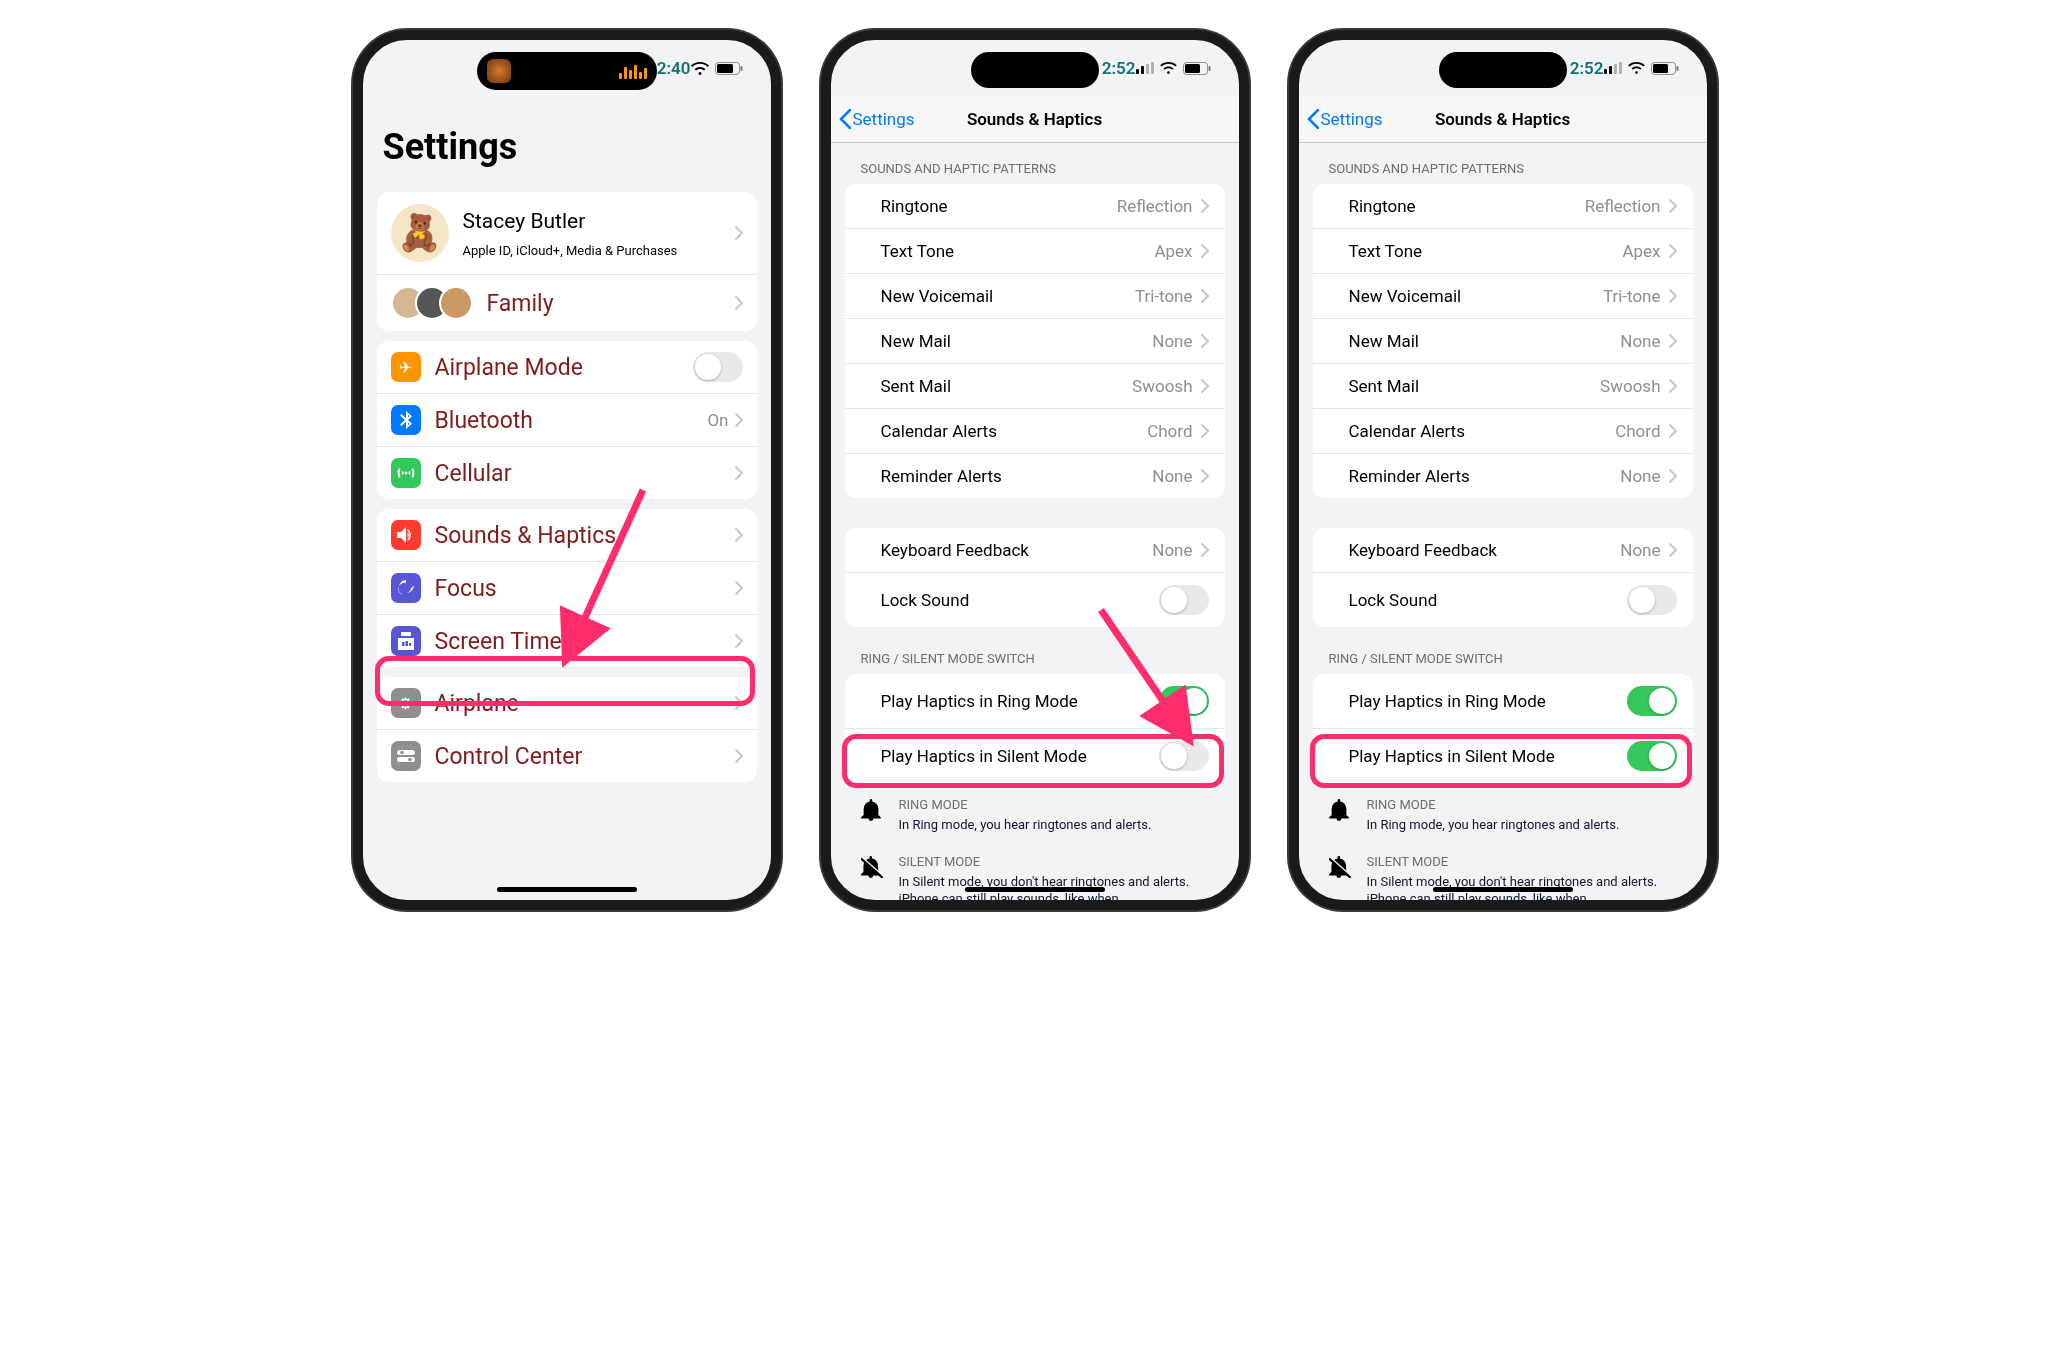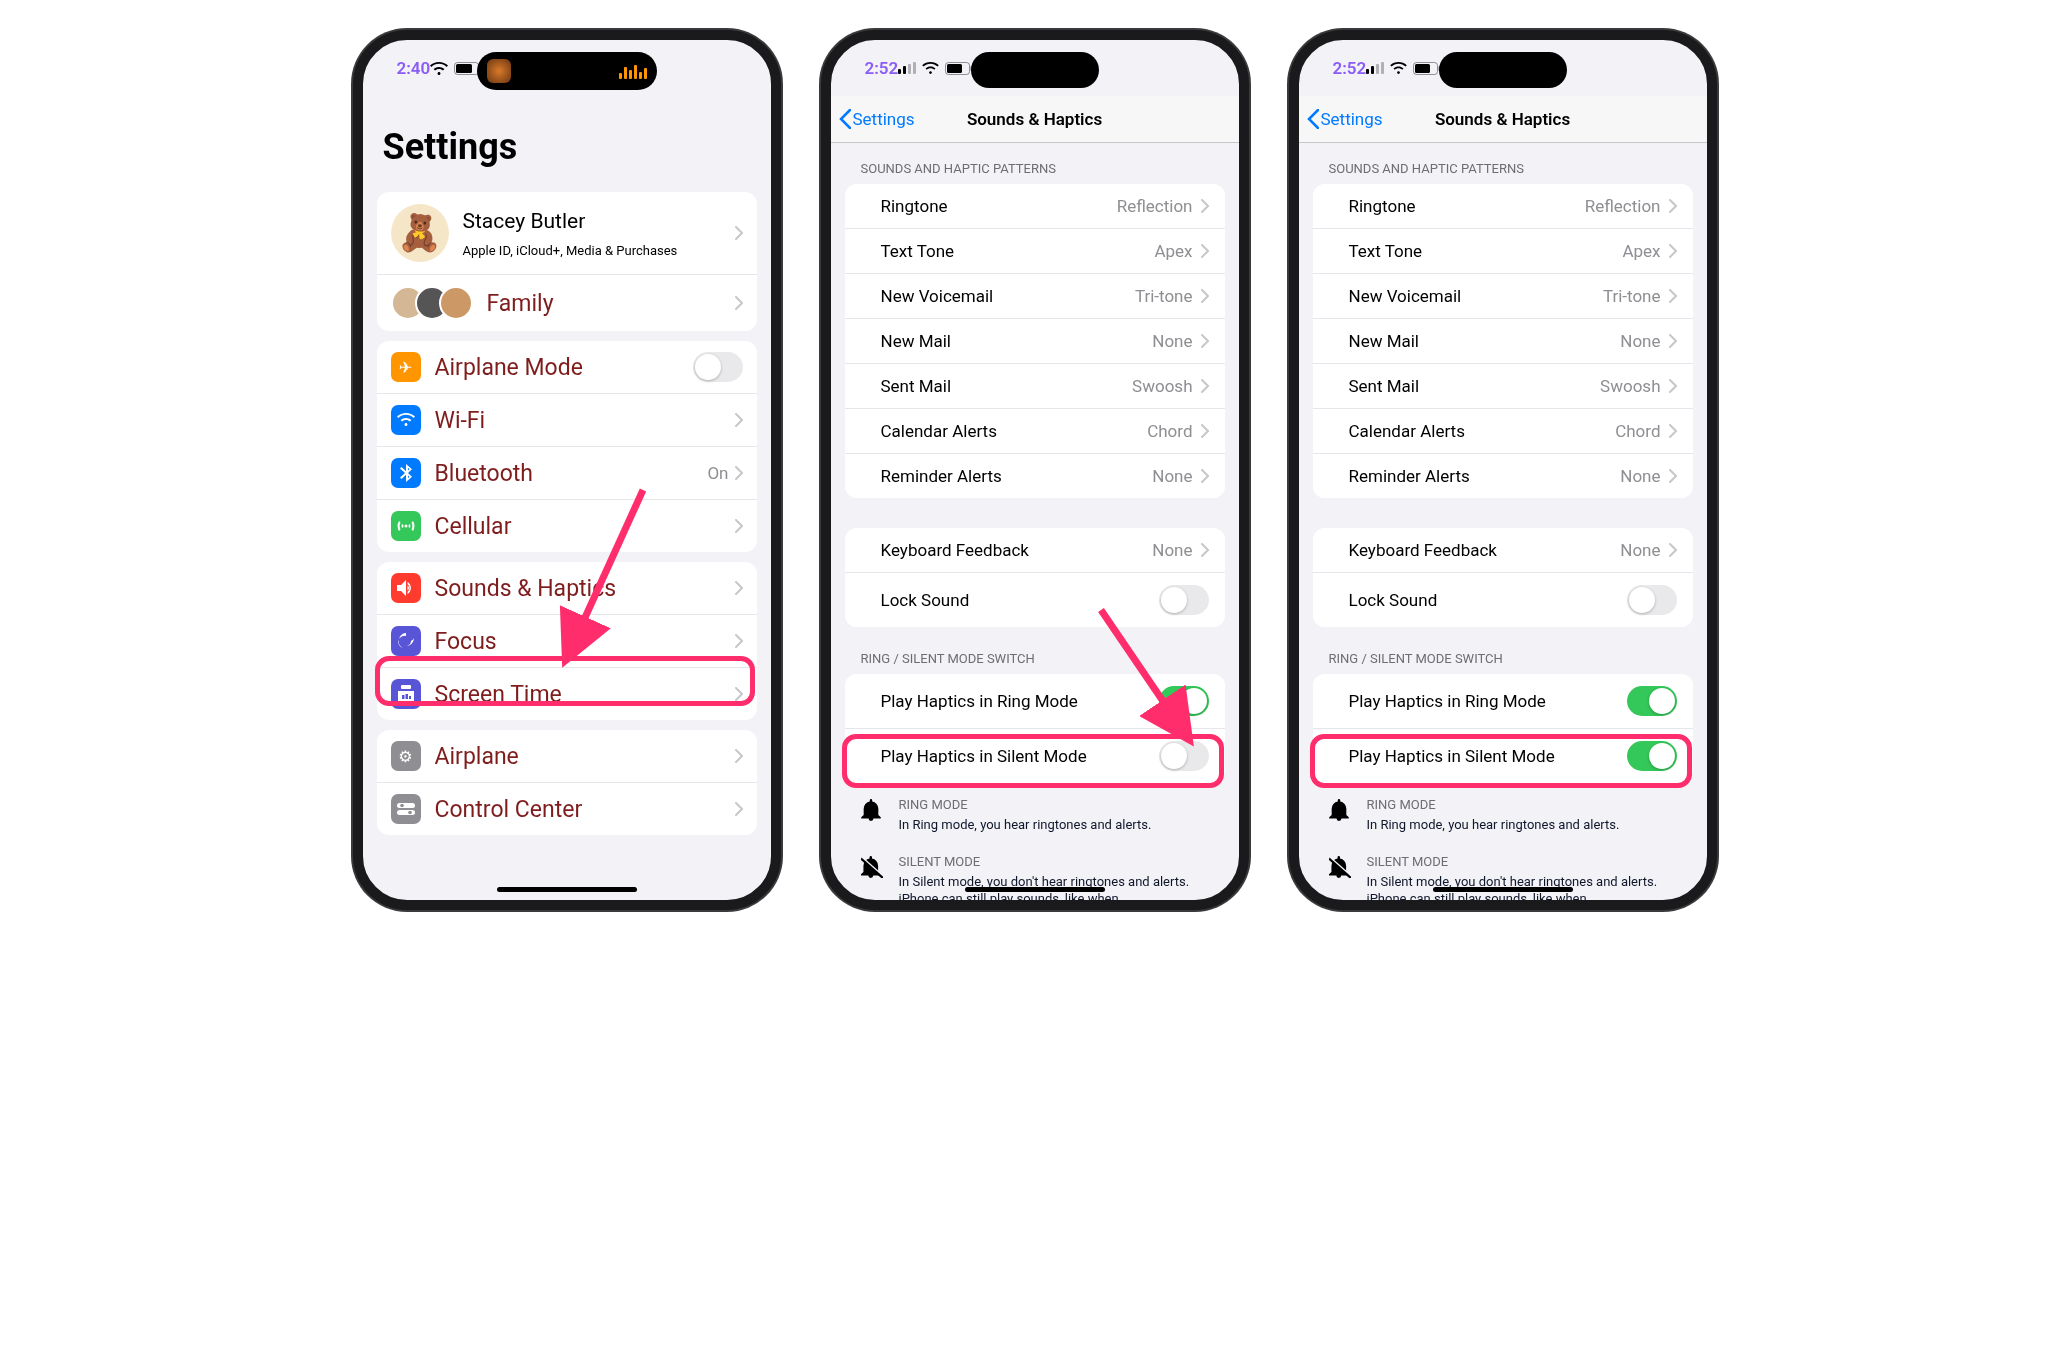--- a/index.html
+++ b/index.html
@@ -41,26 +41,26 @@
     justify-content:space-between;
     padding:0 10px;
     box-sizing:border-box;
   }
   .di-left{width:24px;height:24px;border-radius:6px;background:radial-gradient(circle,#d97a2a,#6b3512);} 
   .di-right{display:flex;gap:2px;align-items:flex-end;height:16px;}
   .di-right span{width:3px;background:#ff9500;border-radius:1px;}
   .status-bar {
     height: 56px;
     display: flex;
-    justify-content: flex-start;
+    justify-content: flex-end;
     align-items: center;
     padding: 0 28px 0 34px;
     font-size: 17px;
     font-weight: 600;
-    color: #8b5cf6;
+    color: #0f766e;
     position: relative;
     z-index: 5;
   }
   .status-right { display:flex; align-items:center; gap:6px; }
   .signal-bars { display:flex; gap:2px; align-items:flex-end; height:12px;}
   .signal-bars span{ width:3px; background:#000; border-radius:1px;}
   .signal-bars .dim{ background:#b0b0b5;}
   .wifi-icon svg, .battery-icon svg { display:block; }
   .settings-title {
     font-size: 36px;
@@ -227,33 +227,20 @@
   <div class="group">
     <div class="row">
       <div class="icon-box" style="background:#ff9500">✈</div>
       <span class="label">Airplane Mode</span>
       <div class="toggle">
           <div class="knob"></div>
         </div>
     </div>
     <div class="row">
       <div class="icon-box" style="background:#007aff">
-        <svg width="18" height="14" viewBox="0 0 18 14">
-            <path d="M9 13c.8 0 1.5-.7 1.5-1.5S9.8 10 9 10s-1.5.7-1.5 1.5S8.2 13 9 13zM5 8.5c1-1 2.4-1.6 4-1.6s3 .6 4 1.6l1.4-1.4C12.9 5.6 11 4.9 9 4.9S5.1 5.6 3.6 7.1L5 8.5zM1.4 5C3.4 3 6.1 1.8 9 1.8S14.6 3 16.6 5L18 3.6C15.6 1.2 12.4 0 9 0S2.4 1.2 0 3.6L1.4 5z" fill="#fff"></path>
-          </svg>
-      </div>
-      <span class="label">Wi-Fi</span>
-      <span class="chevron">
-          <svg width="8" height="14" viewBox="0 0 8 14">
-            <path d="M1 1l6 6-6 6" stroke="#c7c7cc" stroke-width="2" fill="none" stroke-linecap="round"></path>
-          </svg>
-        </span>
-    </div>
-    <div class="row">
-      <div class="icon-box" style="background:#007aff">
         <svg width="12" height="18" viewBox="0 0 12 18">
             <path d="M6 0v7.2L1.5 3 0 4.5 5 9l-5 4.5L1.5 15 6 10.8V18l6-5.2L8 9l4-3.8L6 0zm2 3.8L9.5 5.2 8 6.5V3.8zm0 10.4v-2.7l1.5 1.3L8 14.2z" fill="#fff"></path>
           </svg>
       </div>
       <span class="label">Bluetooth</span>
       <span class="value">On</span>
       <span class="chevron">
           <svg width="8" height="14" viewBox="0 0 8 14">
             <path d="M1 1l6 6-6 6" stroke="#c7c7cc" stroke-width="2" fill="none" stroke-linecap="round"></path>
           </svg>

